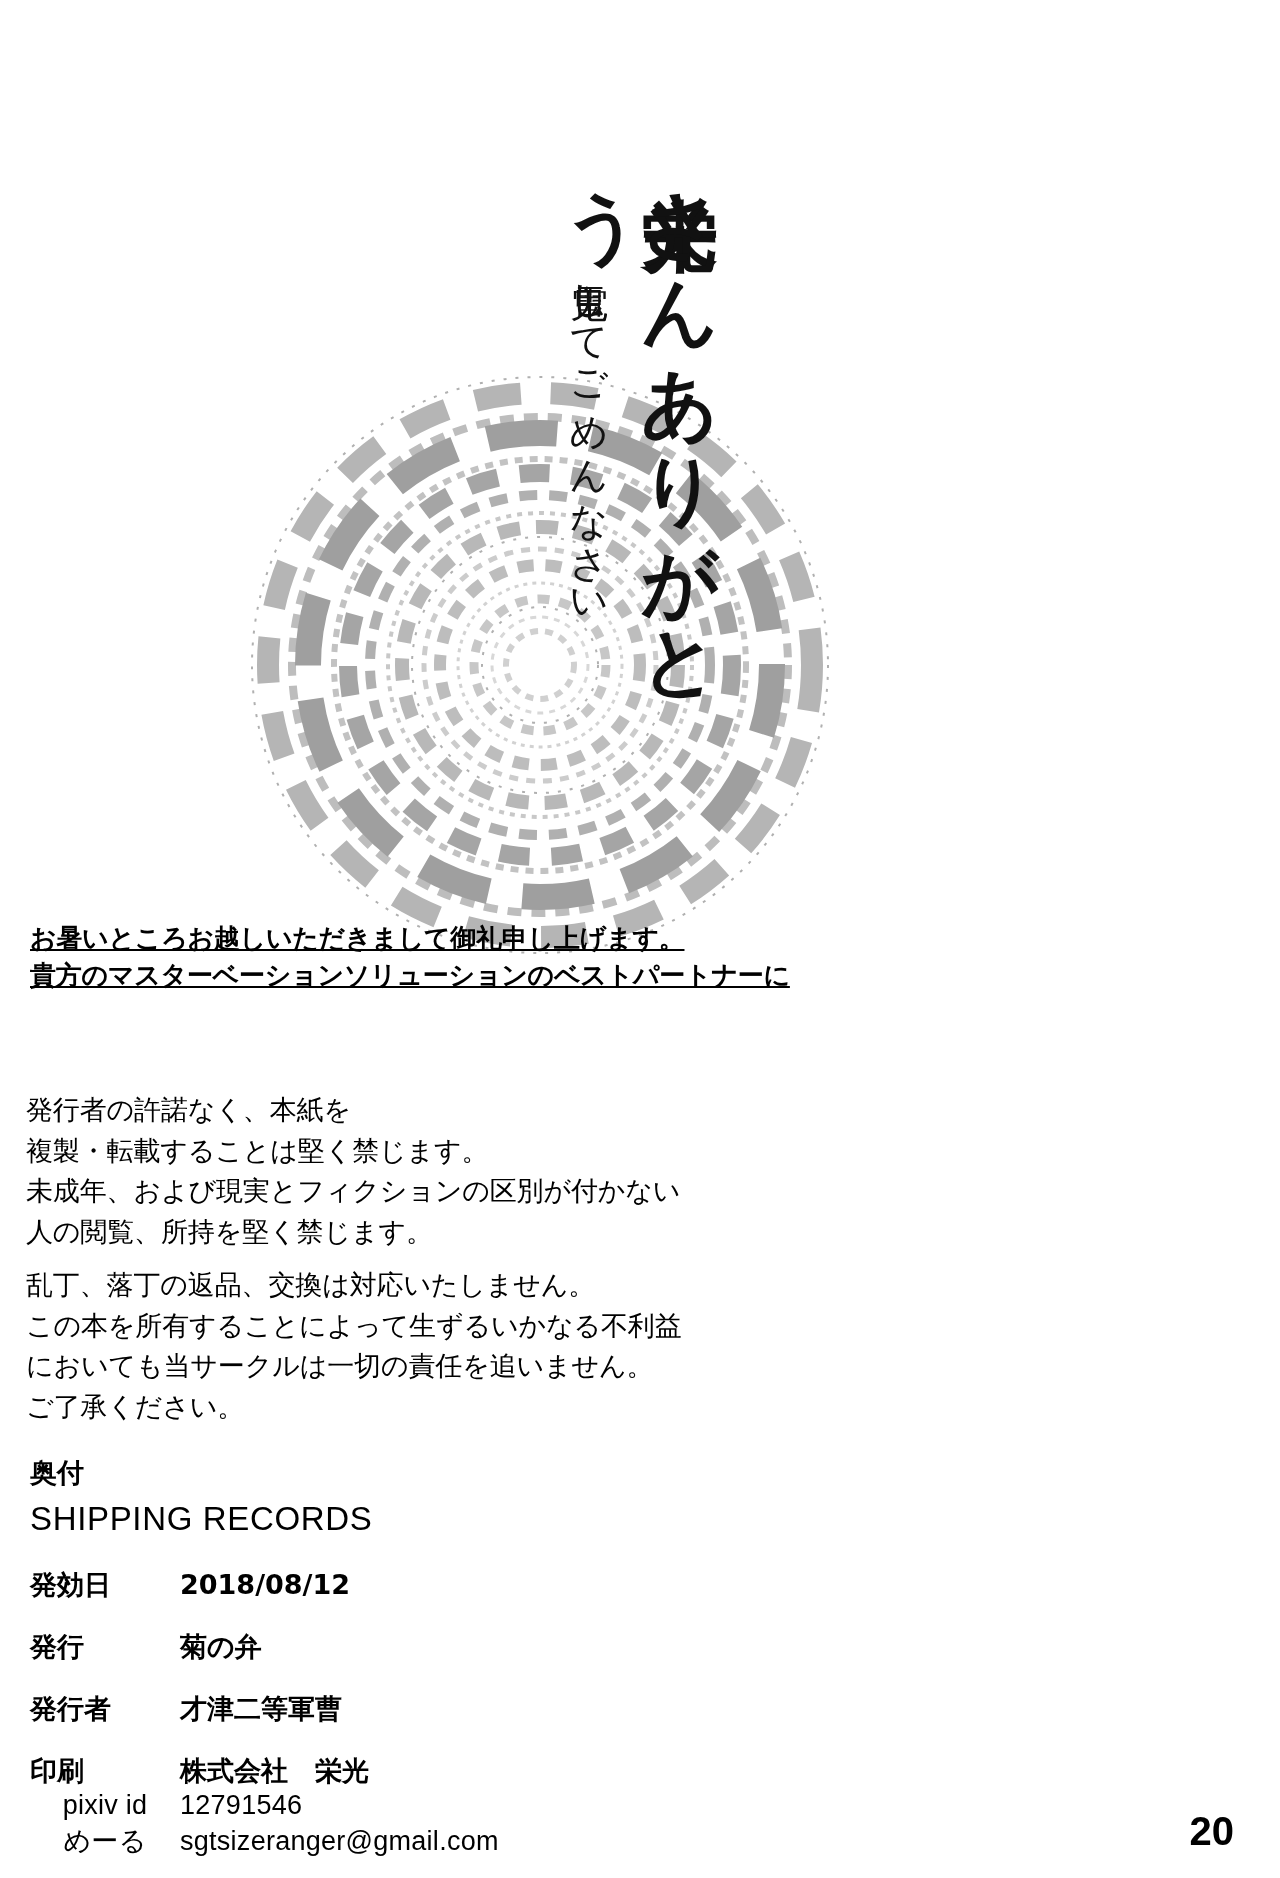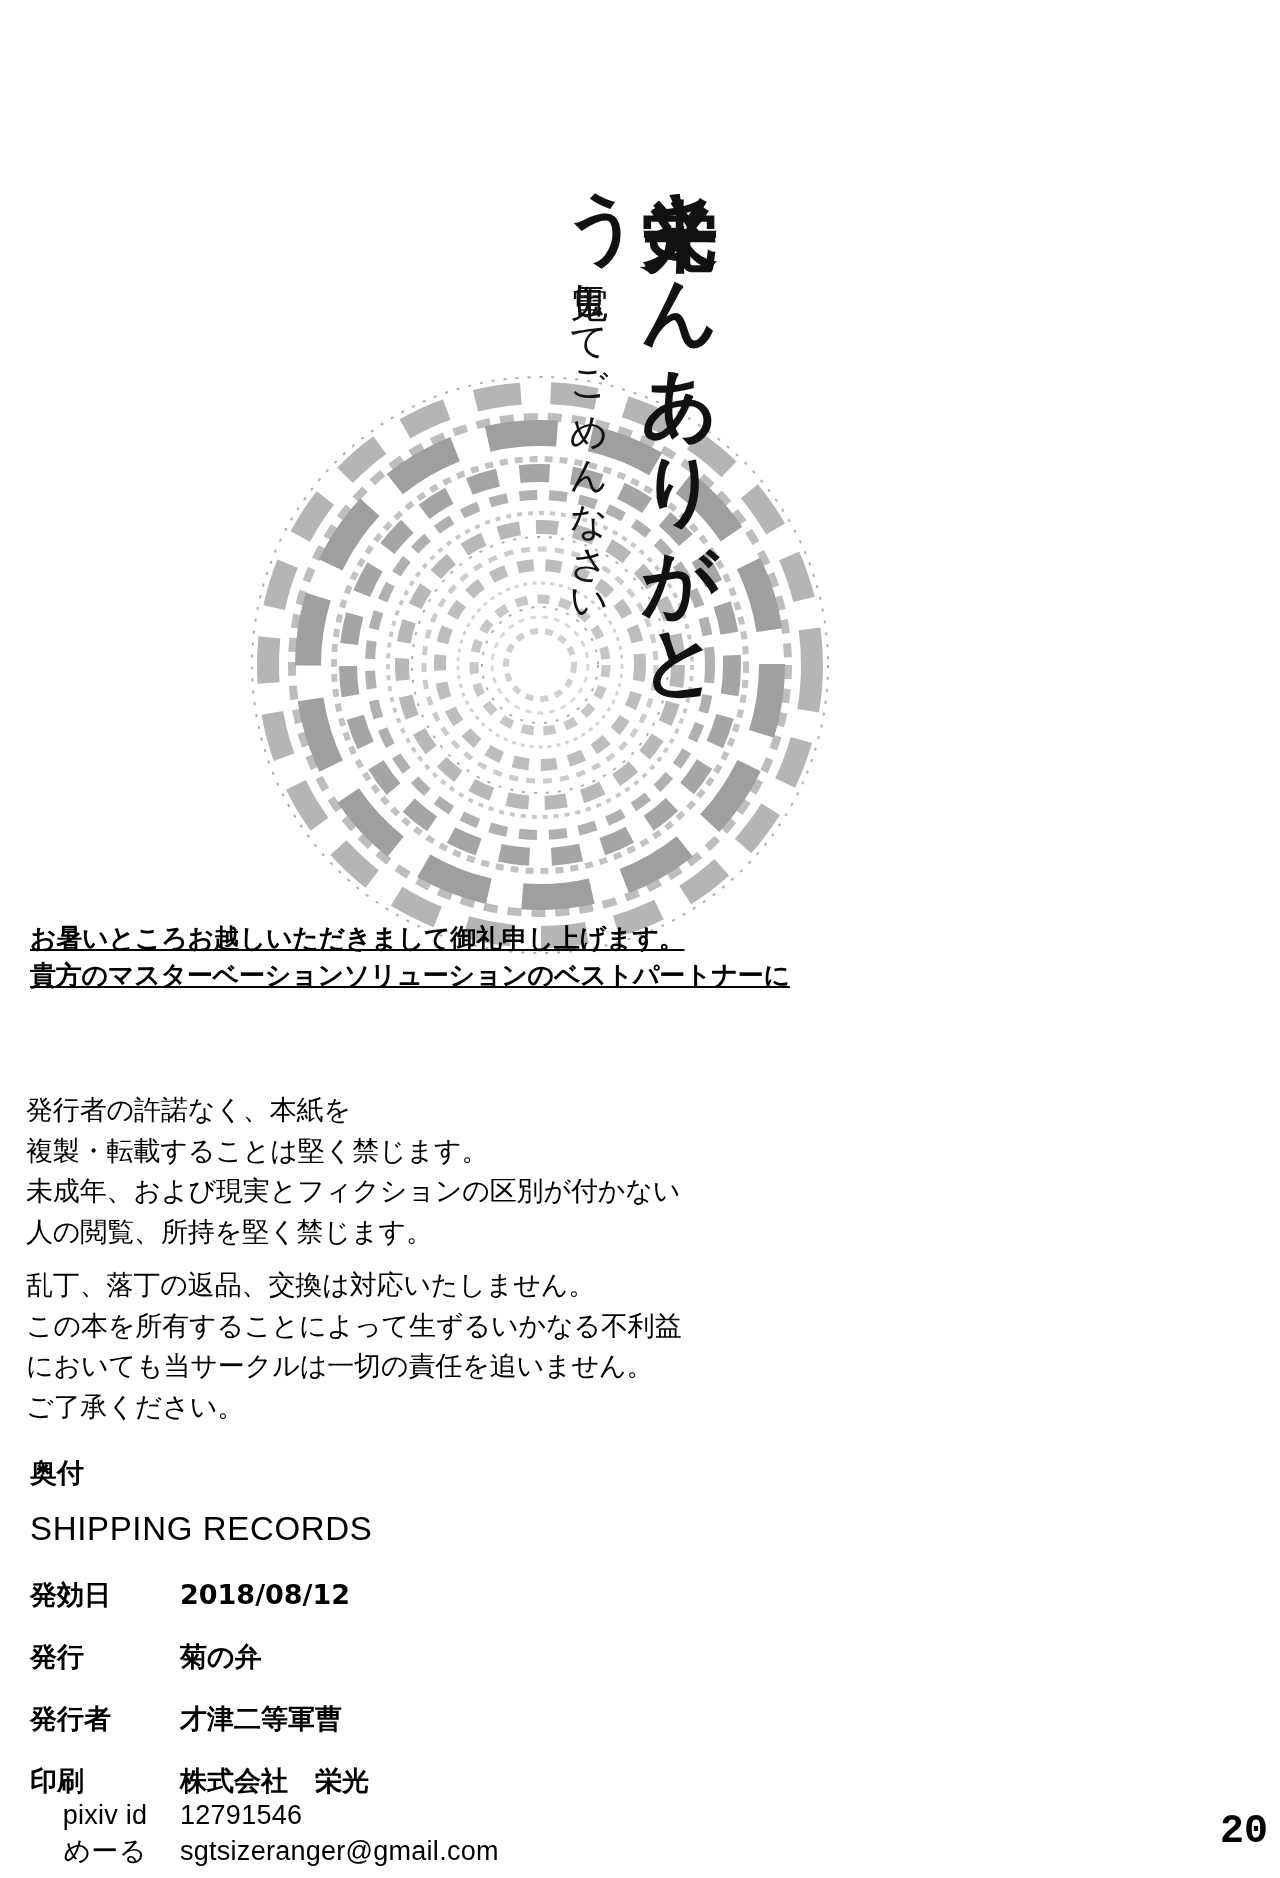--- a/index.html
+++ b/index.html
@@ -88,21 +88,21 @@
     position: absolute;
     left: 30px;
     top: 1455px;
     font-family: "DejaVu Sans", sans-serif;
     font-size: 27px;
     line-height: 1.33;
   }
   .colophon .heading {
     font-weight: bold;
     font-size: 27px;
-    margin-bottom: 16px;
+    margin-bottom: 6px;
   }
   .colophon .latin-line {
     font-family: "Liberation Sans", sans-serif;
     font-size: 33px;
     letter-spacing: 0.02em;
   }
   .colophon .row {
     display: flex;
     align-items: baseline;
     white-space: nowrap;
@@ -120,23 +120,23 @@
     font-family: "Liberation Sans", sans-serif;
     font-weight: normal;
     letter-spacing: 0.01em;
   }
   .w-lbl { width: 150px; margin-top: 26px; }
   .w-lbl-wide { width: 150px; text-align: center; }
 
   
   .page-number {
     position: absolute;
-    right: 12px;
+    right: 46px;
     bottom: 24px;
-    font-family: Liberation Mono, monospace;
+    font-family: Liberation Sans, sans-serif;
     font-size: 40px;
     font-weight: bold;
     text-align: center;
   }
 </style>
 </head>
 <body>
 
 <div class="emblem">
   <svg viewBox="0 0 590 590" width="590" height="590" aria-hidden="true">

